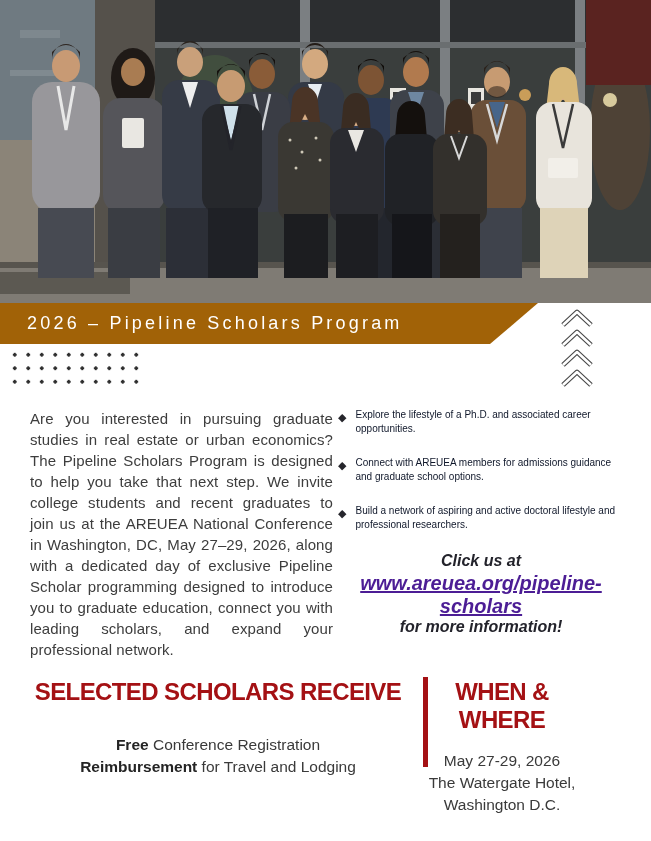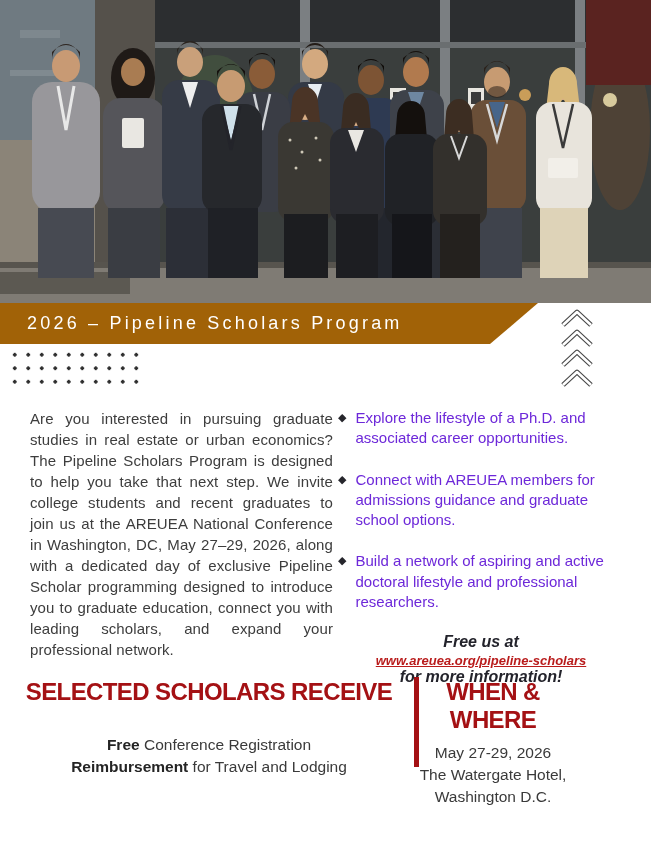--- a/index.html
+++ b/index.html
@@ -52,41 +52,41 @@
     display:flex; gap:5px;
   }
   .col-left { width:303px; }
   .intro {
     text-align:justify; font-size:15px; line-height:1.4;
     color:#3d3d3d; letter-spacing:0.1px;
   }
   .col-right { flex:1; }
   .bullet-item { display:flex; gap:9px; margin-bottom:21px; }
   .bullet-marker { font-size:11px; color:#26262c; padding-top:3px; }
-  .bullet-text { font-size:15px; line-height:1.35; color:#6d28d9; }
+  .bullet-text { font-size:10px; line-height:1.35; color:#0f172a; }
   .visit-block { margin-top:9px; text-align:center; font-style:italic; font-weight:bold; }
   .visit-line1 { font-size:16px; color:#23232b; }
   .visit-link {
-    display:block; font-size:13px; color:#b91c1c;
+    display:block; font-size:20px; color:#4c1d95;
     text-decoration:underline; cursor:pointer; margin-top:2px;
   }
   .visit-line2 { font-size:16px; color:#23232b; margin-top:2px; }
 
   
-  .bottom-band { position:absolute; top:672px; left:4px; width:563px; height:100px; display:flex;justify-content:flex-end; }
+  .bottom-band { position:absolute; top:672px; left:13px; width:563px; height:100px; display:flex;justify-content:flex-end; }
   .benefits-col { width:410px; text-align:center; padding-top:6px; }
   .band-divider { width:5px; height:90px; background:#a41114; margin-top:5px; }
   .whenwhere-col { flex:1; text-align:center; padding-top:6px; }
   .band-heading {
     color:#a41114; font-weight:bold; font-size:24px;
     letter-spacing:-0.6px;
   }
   .benefit-lines { margin-top:28px; font-size:15.5px; color:#3a3a3a; line-height:1.45; }
   .benefit-lines b { color:#242424; }
-  .ww-lines { margin-top:8px; font-size:15.5px; color:#3a3a3a; line-height:1.42; }
+  .ww-lines { margin-top:16px; font-size:15.5px; color:#3a3a3a; line-height:1.42; }
 
   
   .footer {
     position:absolute; top:775px; left:0; width:651px; height:66px;
     background:#adadad;
   }
   .org-name {
     position:absolute; left:18px; top:10px;
     font-family:"Liberation Serif", serif; font-weight:bold;
     font-size:19px; line-height:1.3; color:#121212;
@@ -296,21 +296,21 @@
       </div>
       <div class="bullet-item">
         <span class="bullet-marker">◆</span>
         <span class="bullet-text">Connect with AREUEA members for admissions guidance and graduate school options.</span>
       </div>
       <div class="bullet-item">
         <span class="bullet-marker">◆</span>
         <span class="bullet-text">Build a network of aspiring and active doctoral lifestyle and professional researchers.</span>
       </div>
       <div class="visit-block">
-        <span class="visit-line1">Free us at</span>
+        <span class="visit-line1">Click us at</span>
         <a class="visit-link">www.areuea.org/pipeline-scholars</a>
         <span class="visit-line2">for more information!</span>
       </div>
     </div>
   </div>
 
   <div class="bottom-band">
     <div class="benefits-col">
       <div class="band-heading">SELECTED SCHOLARS RECEIVE</div>
       <div class="benefit-lines">

